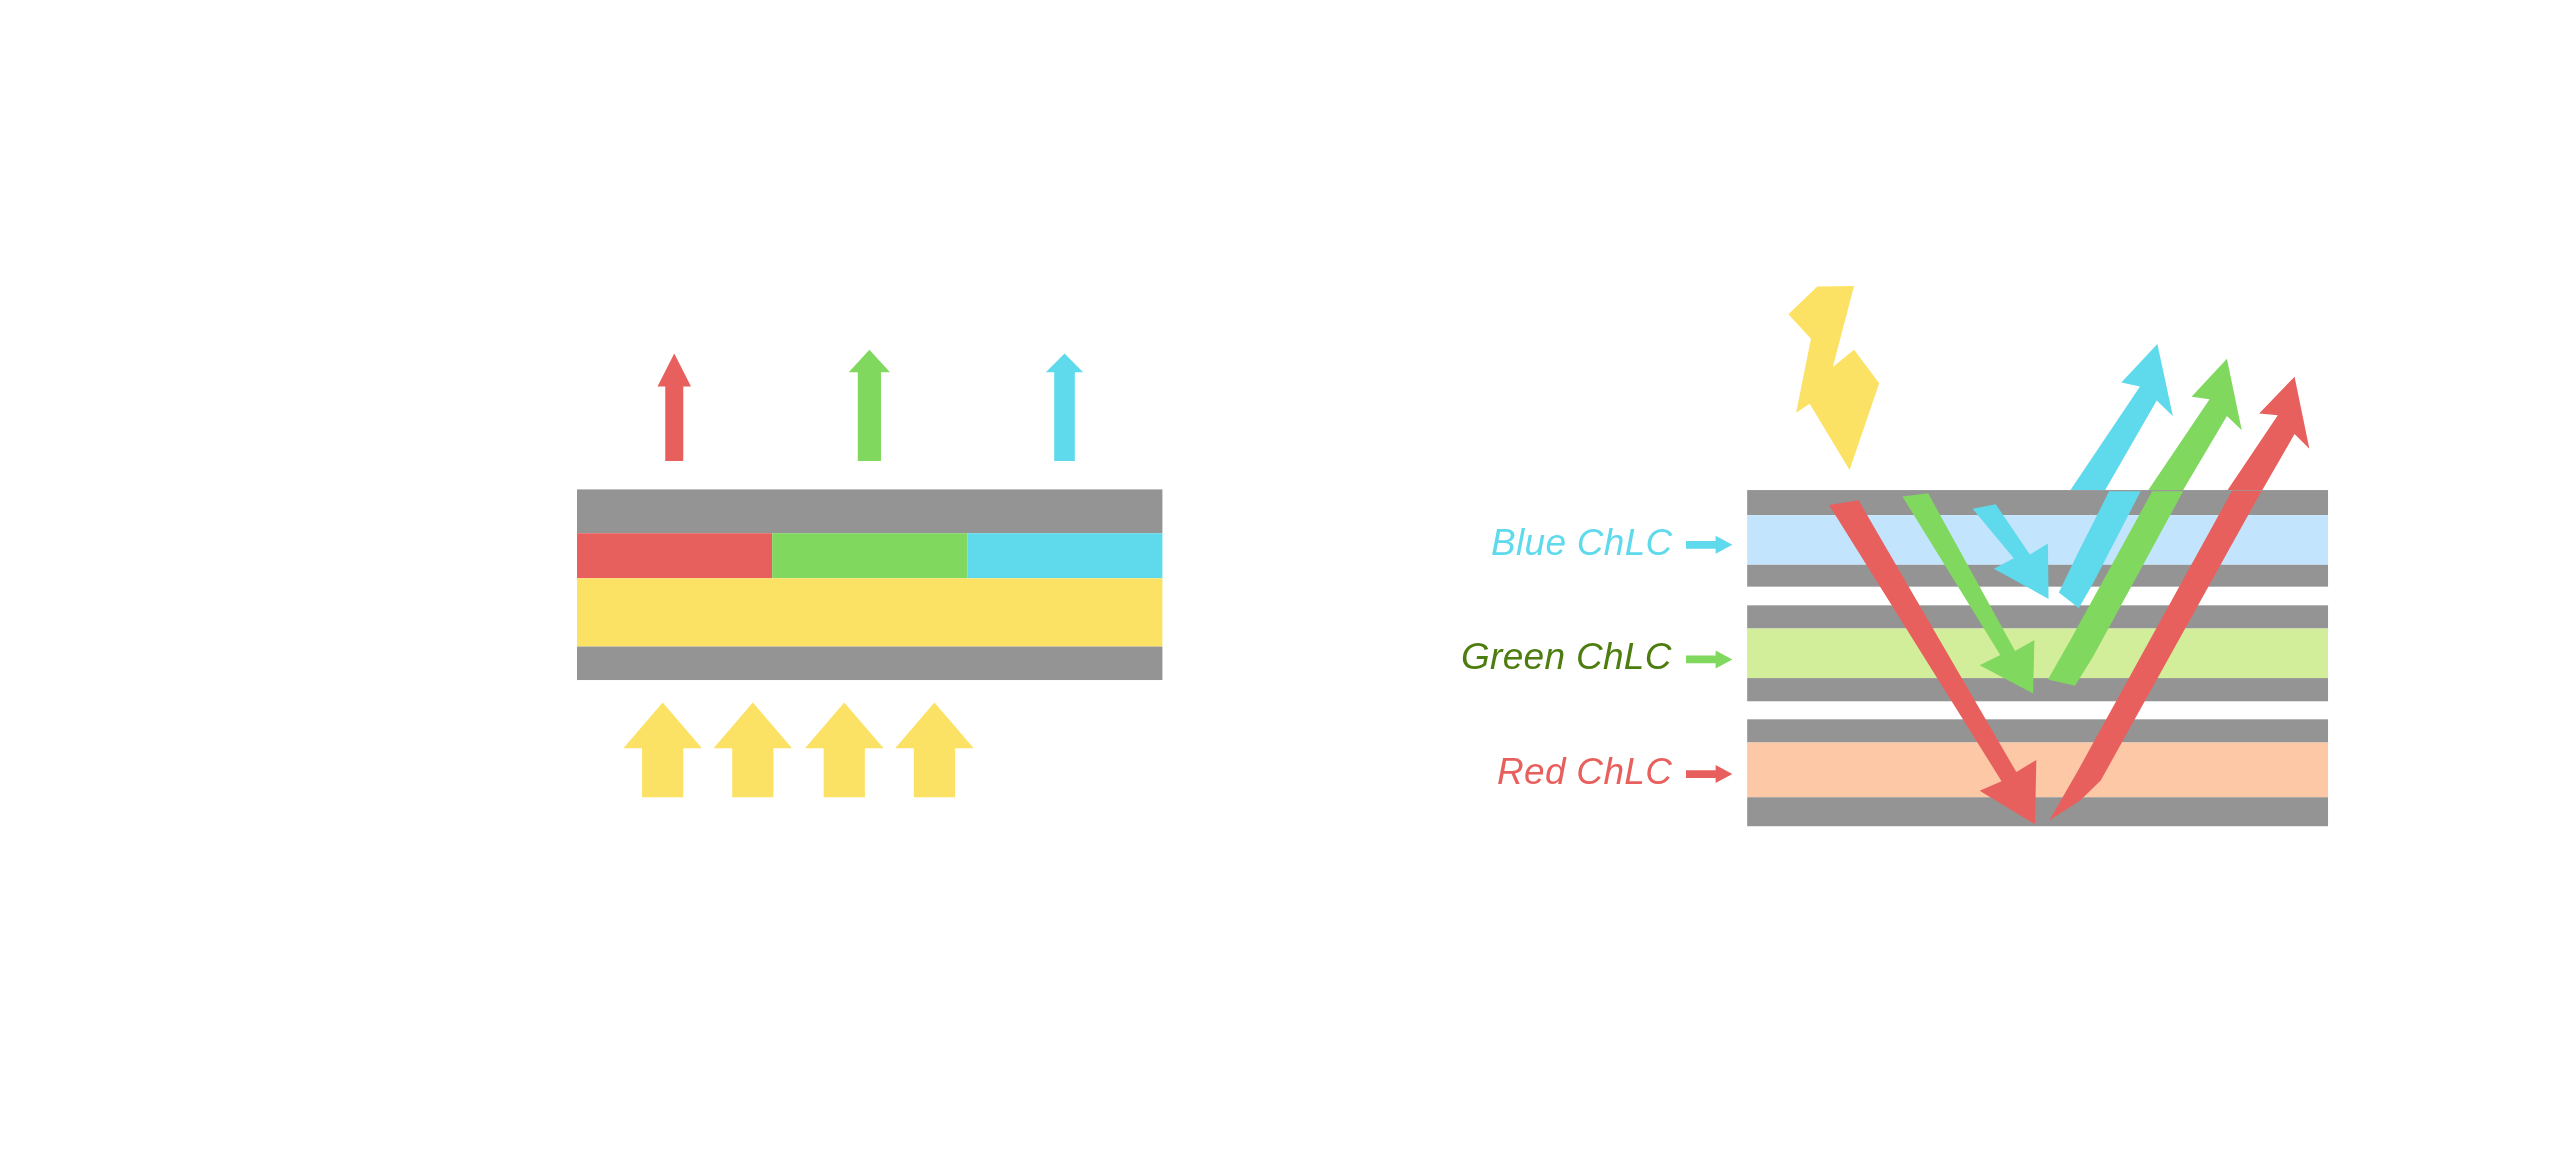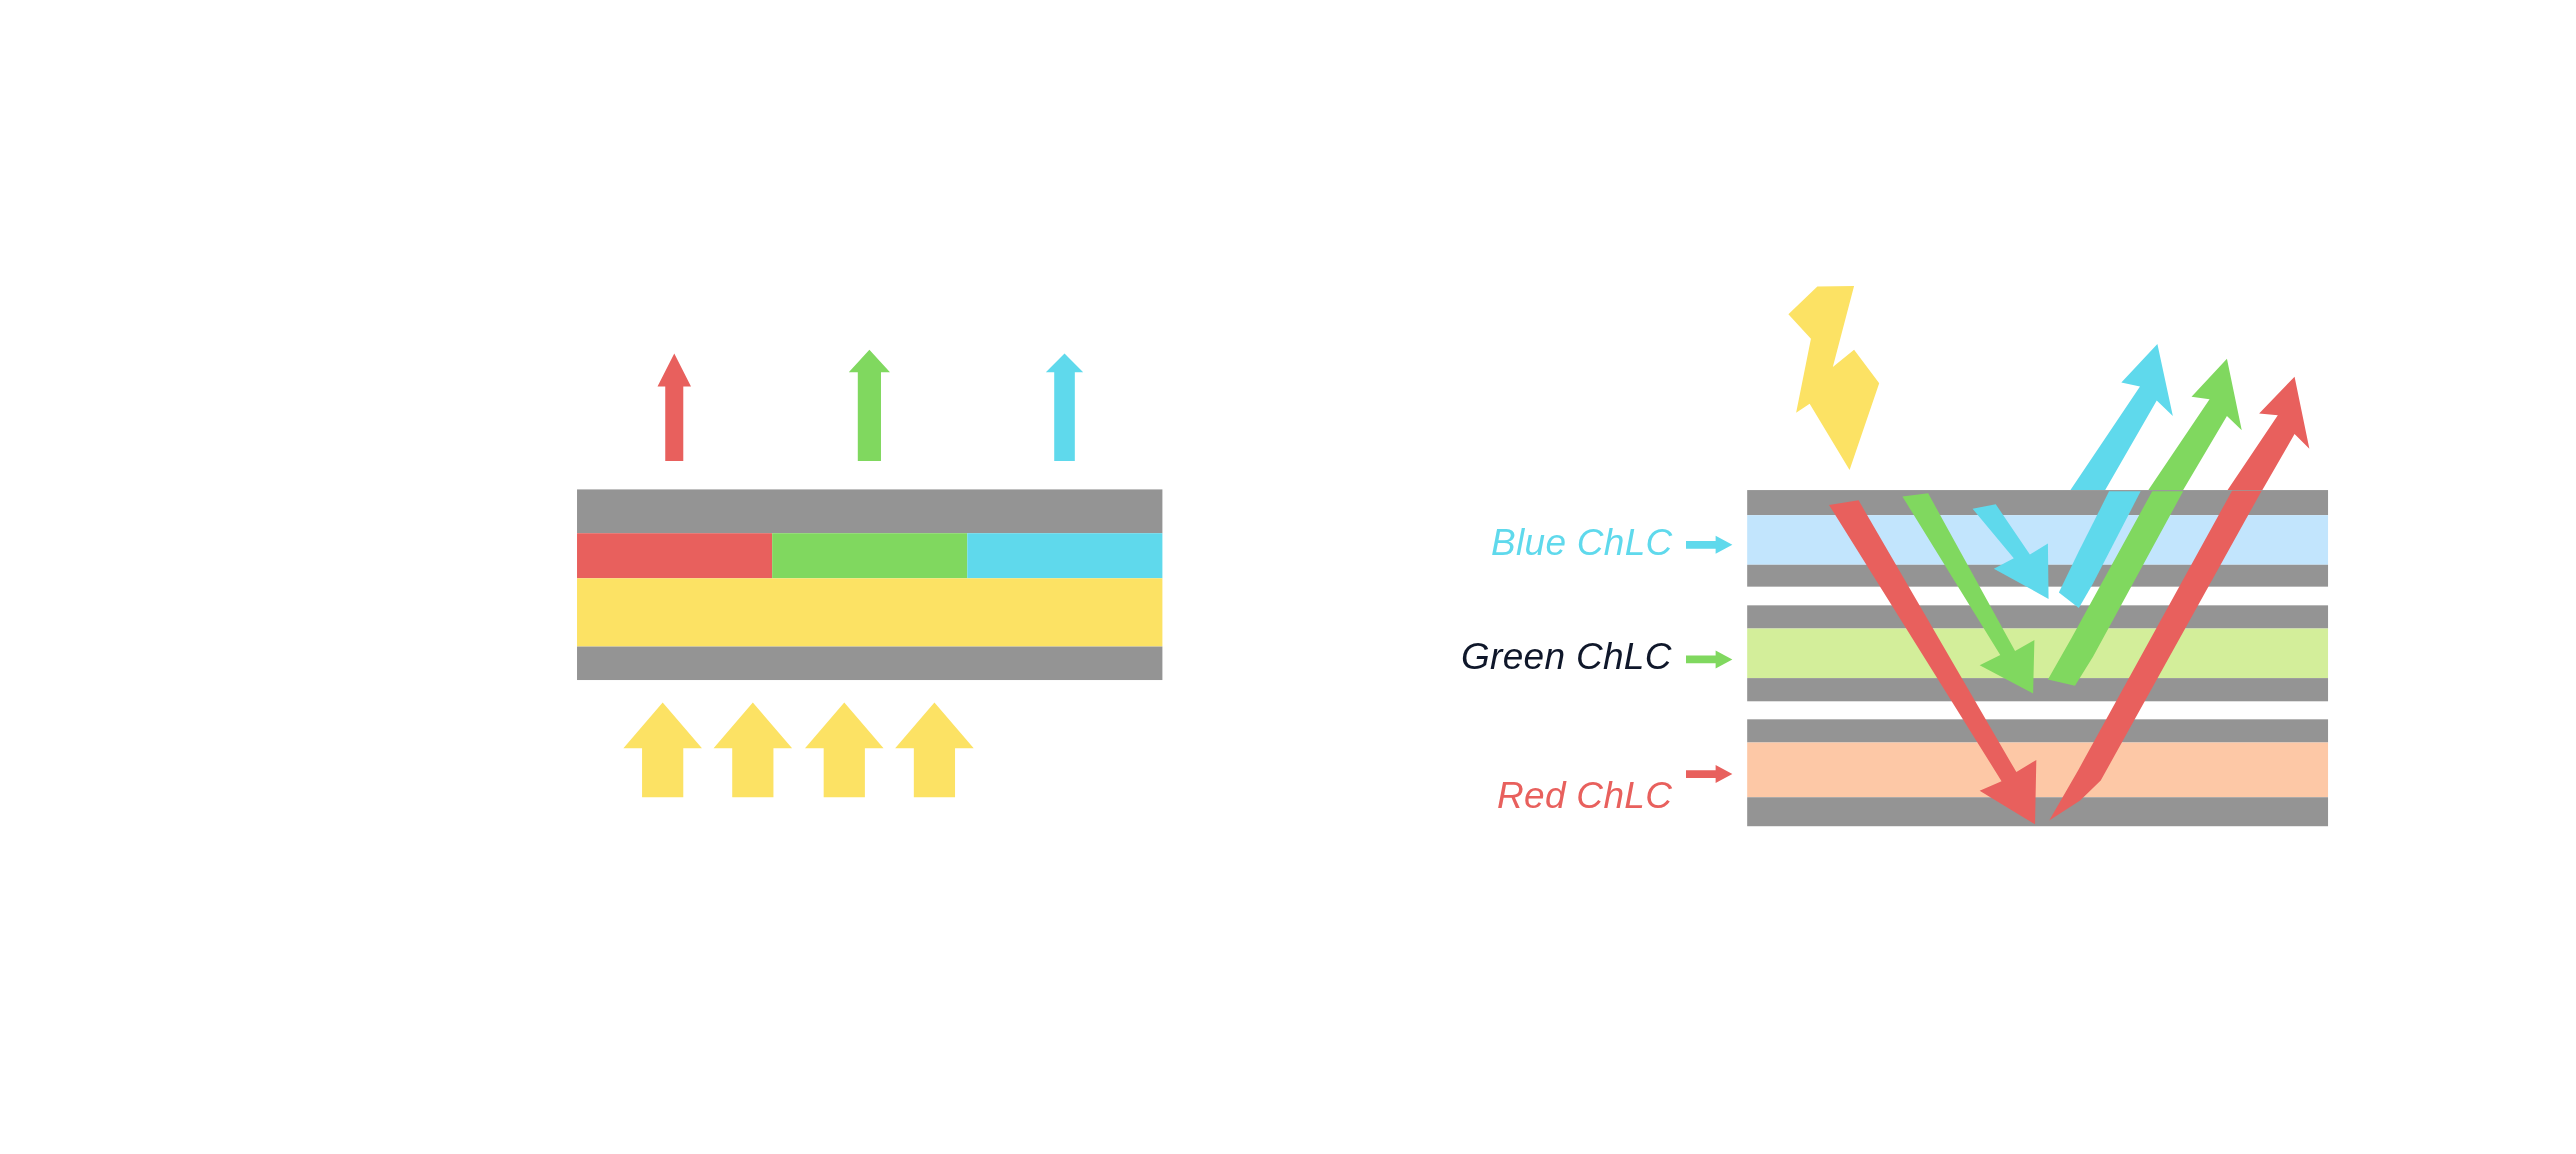--- a/index.html
+++ b/index.html
@@ -138,19 +138,19 @@
       <g>
         <path d="M2618,1018 L2664,1018 L2664,1010 L2690,1024 L2664,1038 L2664,1030 L2618,1030 Z" transform="translate(-2000,0)" fill="#80D85F"></path>
       </g>
       <g>
         <path d="M2618,1196 L2664,1196 L2664,1188 L2690,1202 L2664,1216 L2664,1208 L2618,1208 Z" transform="translate(-2000,0)" fill="#E8605D"></path>
       </g>
     </svg>
 
     <div class="label" style="left: 203px; top: 522px; color: rgb(95, 217, 236);">Blue ChLC</div>
 
-    <div class="label" style="left: 173px; top: 636px; color: #0f172a;">Green ChLC</div>
+    <div class="label" style="left: 173px; top: 636px; color: #4d7c0f;">Green ChLC</div>
 
-    <div class="label" style="left: 209px; top: 775px; color: rgb(232, 96, 93);">Red ChLC</div>
+    <div class="label" style="left: 209px; top: 751px; color: rgb(232, 96, 93);">Red ChLC</div>
   </div>
 
 </div>
 
 
 </body></html>

